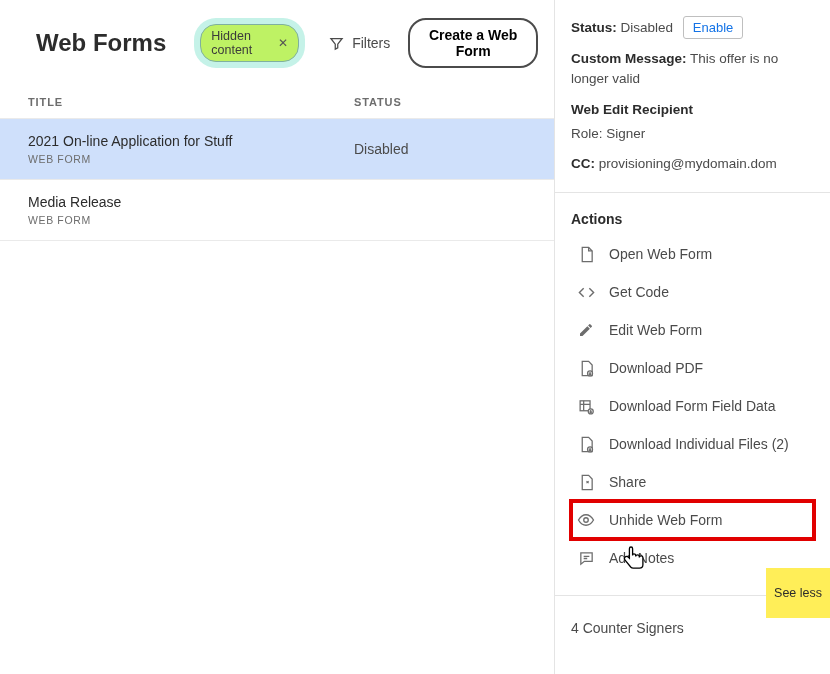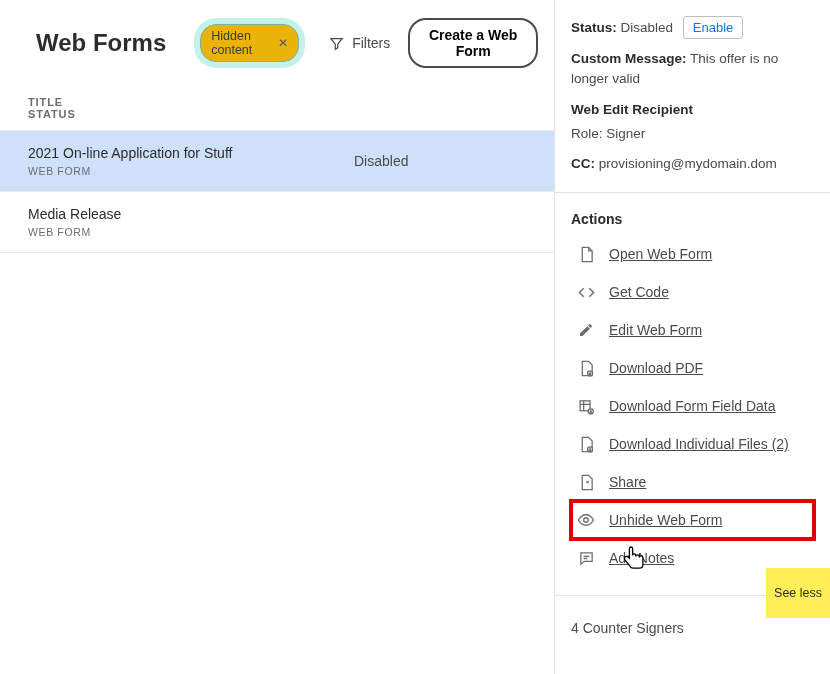--- a/index.html
+++ b/index.html
@@ -30,21 +30,21 @@
     display: flex;
     align-items: center;
     padding: 0 16px 18px 28px;
     gap: 10px;
   }
   .page-title { font-size: 24px; font-weight: 600; margin: 8px; flex: 0 0 auto; }
   .chip {
     display: inline-flex;
     align-items: center;
     gap: 6px;
-    background: #eab308;
+    background: #bef264;
     border: 1px solid #7fb09f;
     border-radius: 16px;
     padding: 4px 10px;
     font-size: 12.5px;
     color: #3b3b3b;
     box-shadow: 0 0 0 6px #c5f2e8;
     margin-left: 16px;
   }
   .chip .chip-x {
     font-size: 12px;
@@ -74,21 +74,20 @@
     cursor: pointer;
   }
   .list-head {
     display: flex;
     padding: 10px 20px 10px 28px;
     font-size: 11px;
     letter-spacing: 0.08em;
     color: #6d6d6d;
     font-weight: 700;
     border-bottom: 1px solid #eaeaea;
-    flex-direction: column;
   }
   .col-title { flex: 1; }
   .col-status { width: 180px; }
   .row {
     display: flex;
     align-items: center;
     padding: 14px 20px 14px 28px;
     border-bottom: 1px solid #eaeaea;
     cursor: pointer;
   }
@@ -124,21 +123,20 @@
   .actions { display: flex; flex-direction: column; gap: 0; }
   .action {
     display: flex;
     align-items: center;
     gap: 14px;
     padding: 10px 6px;
     font-size: 14px;
     color: #4b4b4b;
     cursor: pointer;
     position: relative;
-    text-decoration: underline;
   }
   .action .ico { width: 18px; height: 18px; flex: 0 0 18px; display:flex; align-items:center; justify-content:center; }
   .action.highlight-red {
     outline: 4px solid #e10000;
     outline-offset: -2px;
   }
   .see-less {
     position: absolute;
     right: 0;
     bottom: 56px;

